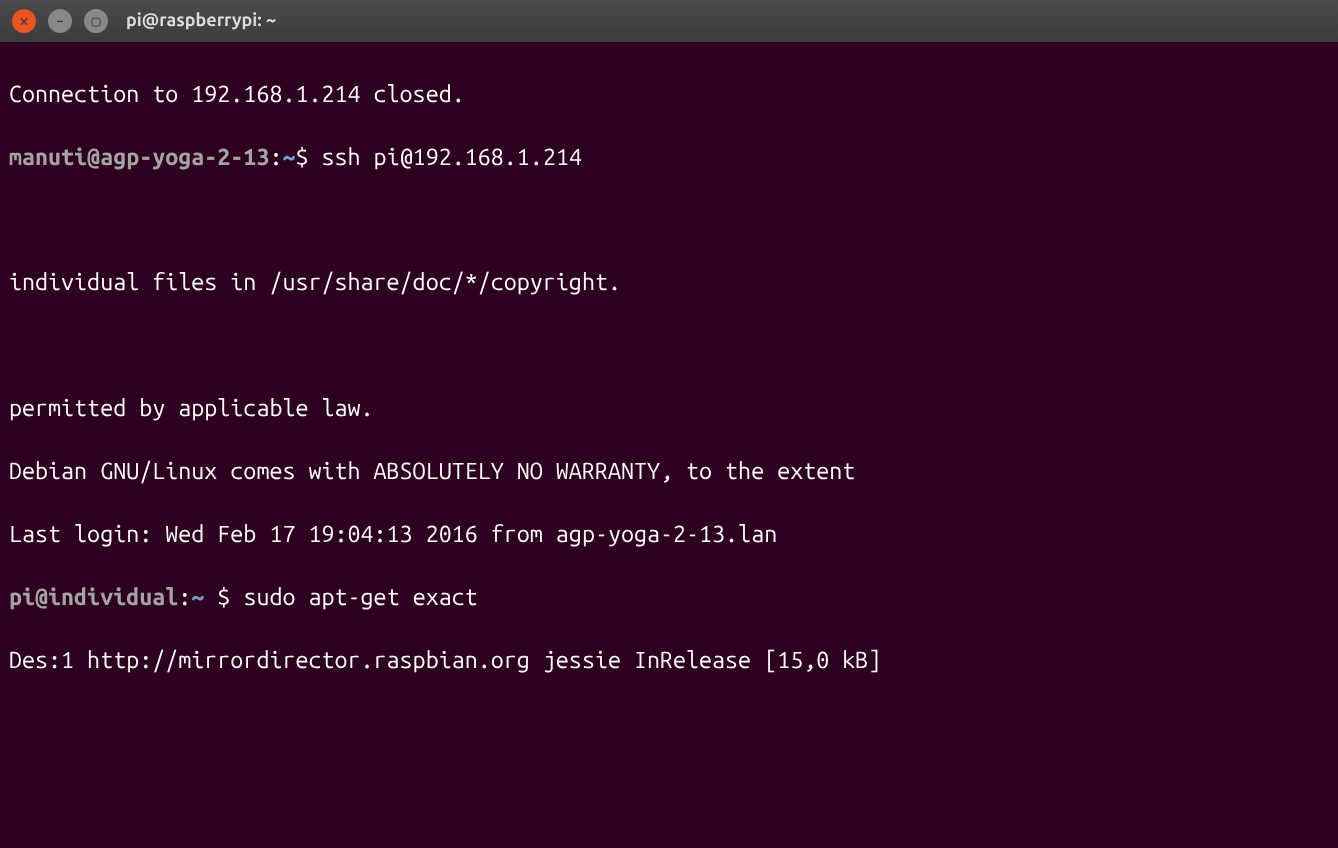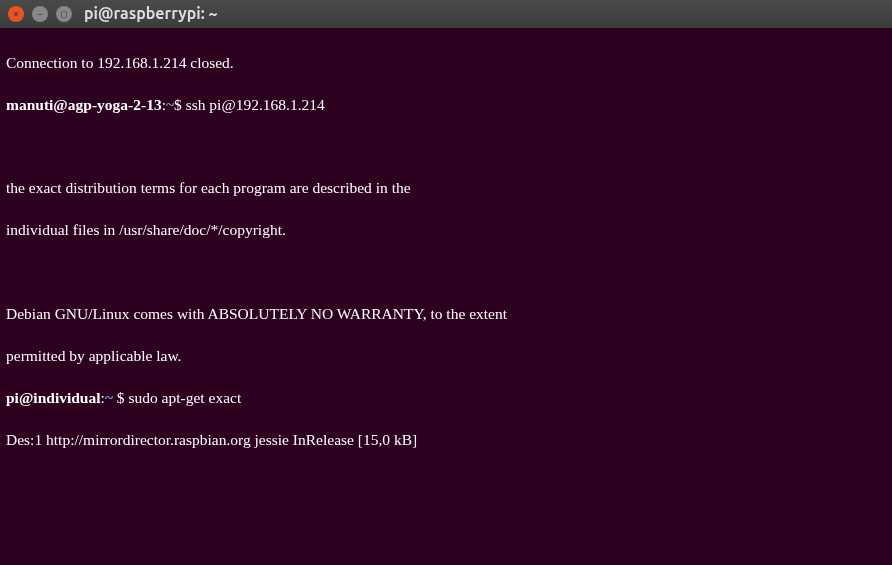--- a/index.html
+++ b/index.html
@@ -30,53 +30,53 @@
     justify-content: center;
     font-size: 10px;
     color: #3a3a3a;
   }
   .btn-close { background: #e95420; }
   .btn-min   { background: #888888; }
   .btn-max   { background: #888888; }
   .title {
     color: #dcdcdc;
     font-weight: bold;
-    font-size: 16px;
+    font-size: 12px;
     font-family: "Ubuntu", sans-serif;
     margin-left: 4px;
   }
   .terminal {
     padding: 4px 6px;
     white-space: pre;
     letter-spacing: 0px;
   }
-  .line { display: block; font-family: Liberation Serif, serif; }
-  .green { color: #ffffff; font-weight: bold; }
+  .line { display: block; }
+  .green { color: #a3a3a3; font-weight: bold; }
   .blue  { color: #729fcf; font-weight: bold; }
   .white { color: #ffffff; }
 </style>
 </head>
 <body>
 
 <div class="titlebar">
   <span class="win-btn btn-close">✕</span>
   <span class="win-btn btn-min">–</span>
   <span class="win-btn btn-max">▢</span>
   <span class="title">pi@raspberrypi: ~</span>
 </div>
 
 <div class="terminal">
 <span class="line">Connection to 192.168.1.214 closed.</span>
 <span class="line"><span class="green">manuti@agp-yoga-2-13</span><span class="white">:</span><span class="blue">~</span><span class="white">$ </span><span class="white">ssh pi@192.168.1.214</span></span>
 <span class="line"> </span>
-<span class="line">the exact distribution terms for each program are described in the</span>
 <span class="line">individual files in /usr/share/doc/*/copyright.</span>
 <span class="line"> </span>
+<span class="line">permitted by applicable law.</span>
 <span class="line">Debian GNU/Linux comes with ABSOLUTELY NO WARRANTY, to the extent</span>
-<span class="line">permitted by applicable law.</span>
+<span class="line">Last login: Wed Feb 17 19:04:13 2016 from agp-yoga-2-13.lan</span>
 <span class="line"><span class="green">pi@individual</span><span class="white">:</span><span class="blue">~ </span><span class="white">$ </span><span class="white">sudo apt-get exact</span></span>
 <span class="line">Des:1 http://mirrordirector.raspbian.org jessie InRelease [15,0 kB]</span>
 
 
 
 
 
 
 
 

